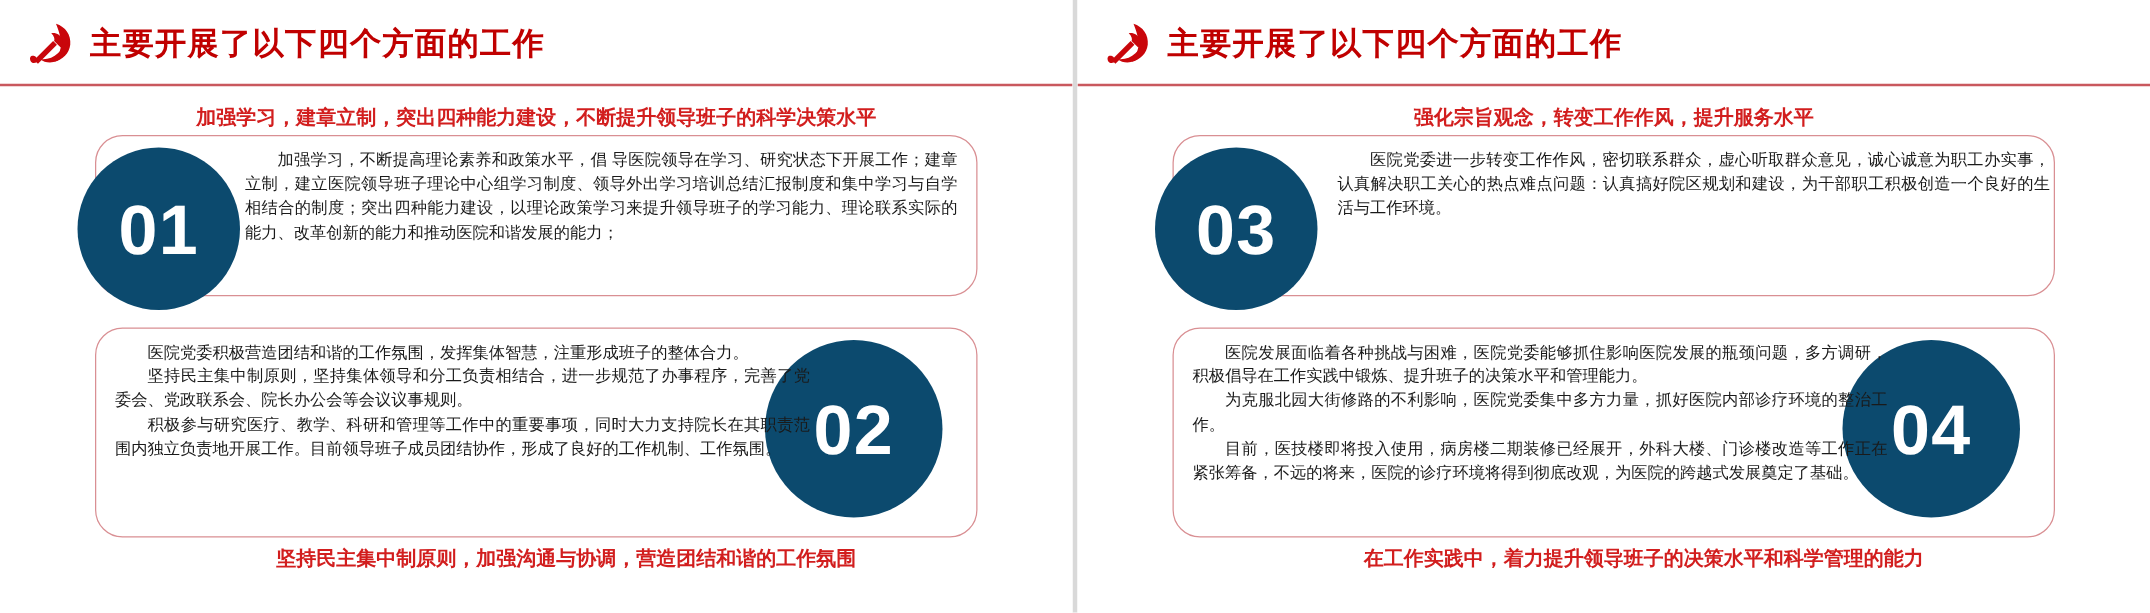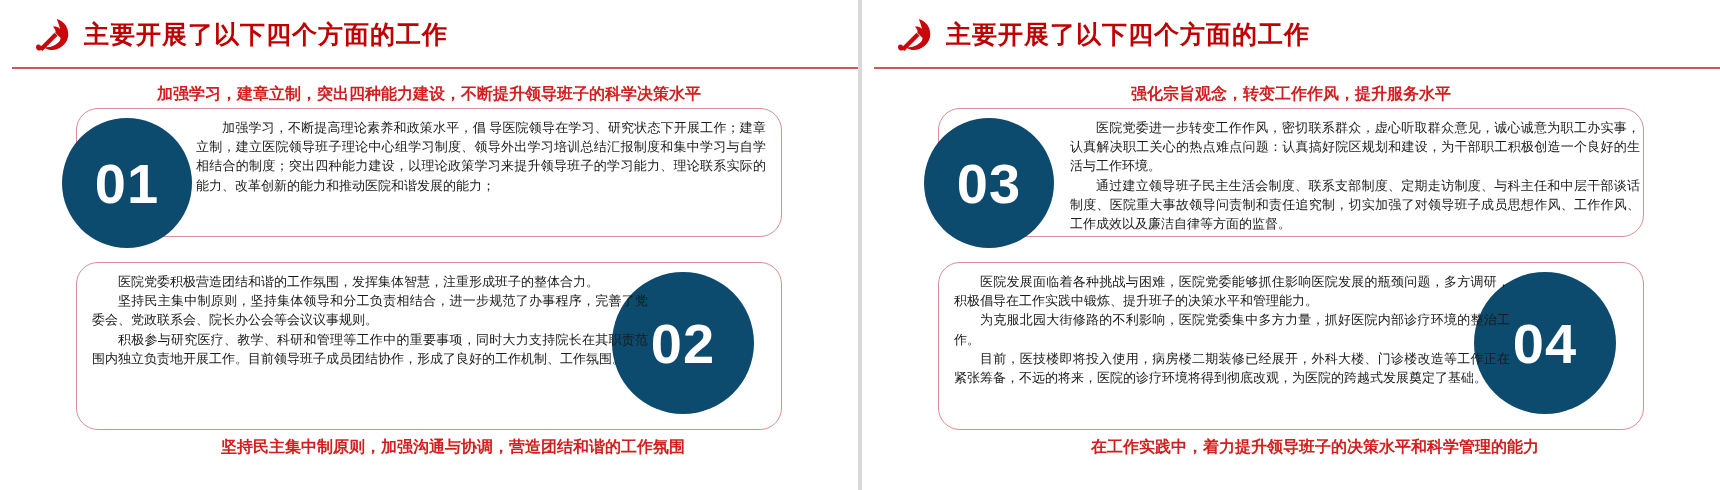--- a/index.html
+++ b/index.html
@@ -31,21 +31,21 @@
     width: 4px;
     height: 490px;
     background: #d9d9d9;
     flex: 0 0 4px;
   }
 
   
   .slide-header {
     position: absolute;
     top: 0;
-    left: 12px;
+    left: 0;
     width: 100%;
     height: 84px;
     text-align: right;
   }
   .emblem {
     position: absolute;
     left: 22px;
     top: 16px;
     width: 38px;
     height: 38px;
@@ -172,21 +172,20 @@
     position: absolute;
     color: #1a1a1a;
     font-size: 13px;
     line-height: 1.48;
     text-align: justify;
   }
   .body-top {
     left: 196px;
     top: 118px;
     width: 570px;
-    font-family: Liberation Serif, serif;
   }
   .body-bottom {
     left: 92px;
     top: 272px;
     width: 556px;
   }
   .slide-right .body-top {
     left: 208px;
     top: 118px;
     width: 570px;
@@ -268,21 +267,20 @@
     </div>
 
     <div class="section-heading heading-a">强化宗旨观念，转变工作作风，提升服务水平</div>
 
     <div class="card card-top"></div>
 
     <div class="badge badge-03">03</div>
 
     <div class="body-text body-top">
       <p>医院党委进一步转变工作作风，密切联系群众，虚心听取群众意见，诚心诚意为职工办实事，认真解决职工关心的热点难点问题：认真搞好院区规划和建设，为干部职工积极创造一个良好的生活与工作环境。</p>
-      <p>通过建立领导班子民主生活会制度、联系支部制度、定期走访制度、与科主任和中层干部谈话制度、医院重大事故领导问责制和责任追究制，切实加强了对领导班子成员思想作风、工作作风、工作成效以及廉洁自律等方面的监督。</p>
     </div>
 
     <div class="card card-bottom"></div>
 
     <div class="badge badge-04">04</div>
 
     <div class="body-text body-bottom">
       <p>医院发展面临着各种挑战与困难，医院党委能够抓住影响医院发展的瓶颈问题，多方调研，积极倡导在工作实践中锻炼、提升班子的决策水平和管理能力。</p>
       <p>为克服北园大街修路的不利影响，医院党委集中多方力量，抓好医院内部诊疗环境的整治工作。</p>
       <p>目前，医技楼即将投入使用，病房楼二期装修已经展开，外科大楼、门诊楼改造等工作正在紧张筹备，不远的将来，医院的诊疗环境将得到彻底改观，为医院的跨越式发展奠定了基础。</p>

